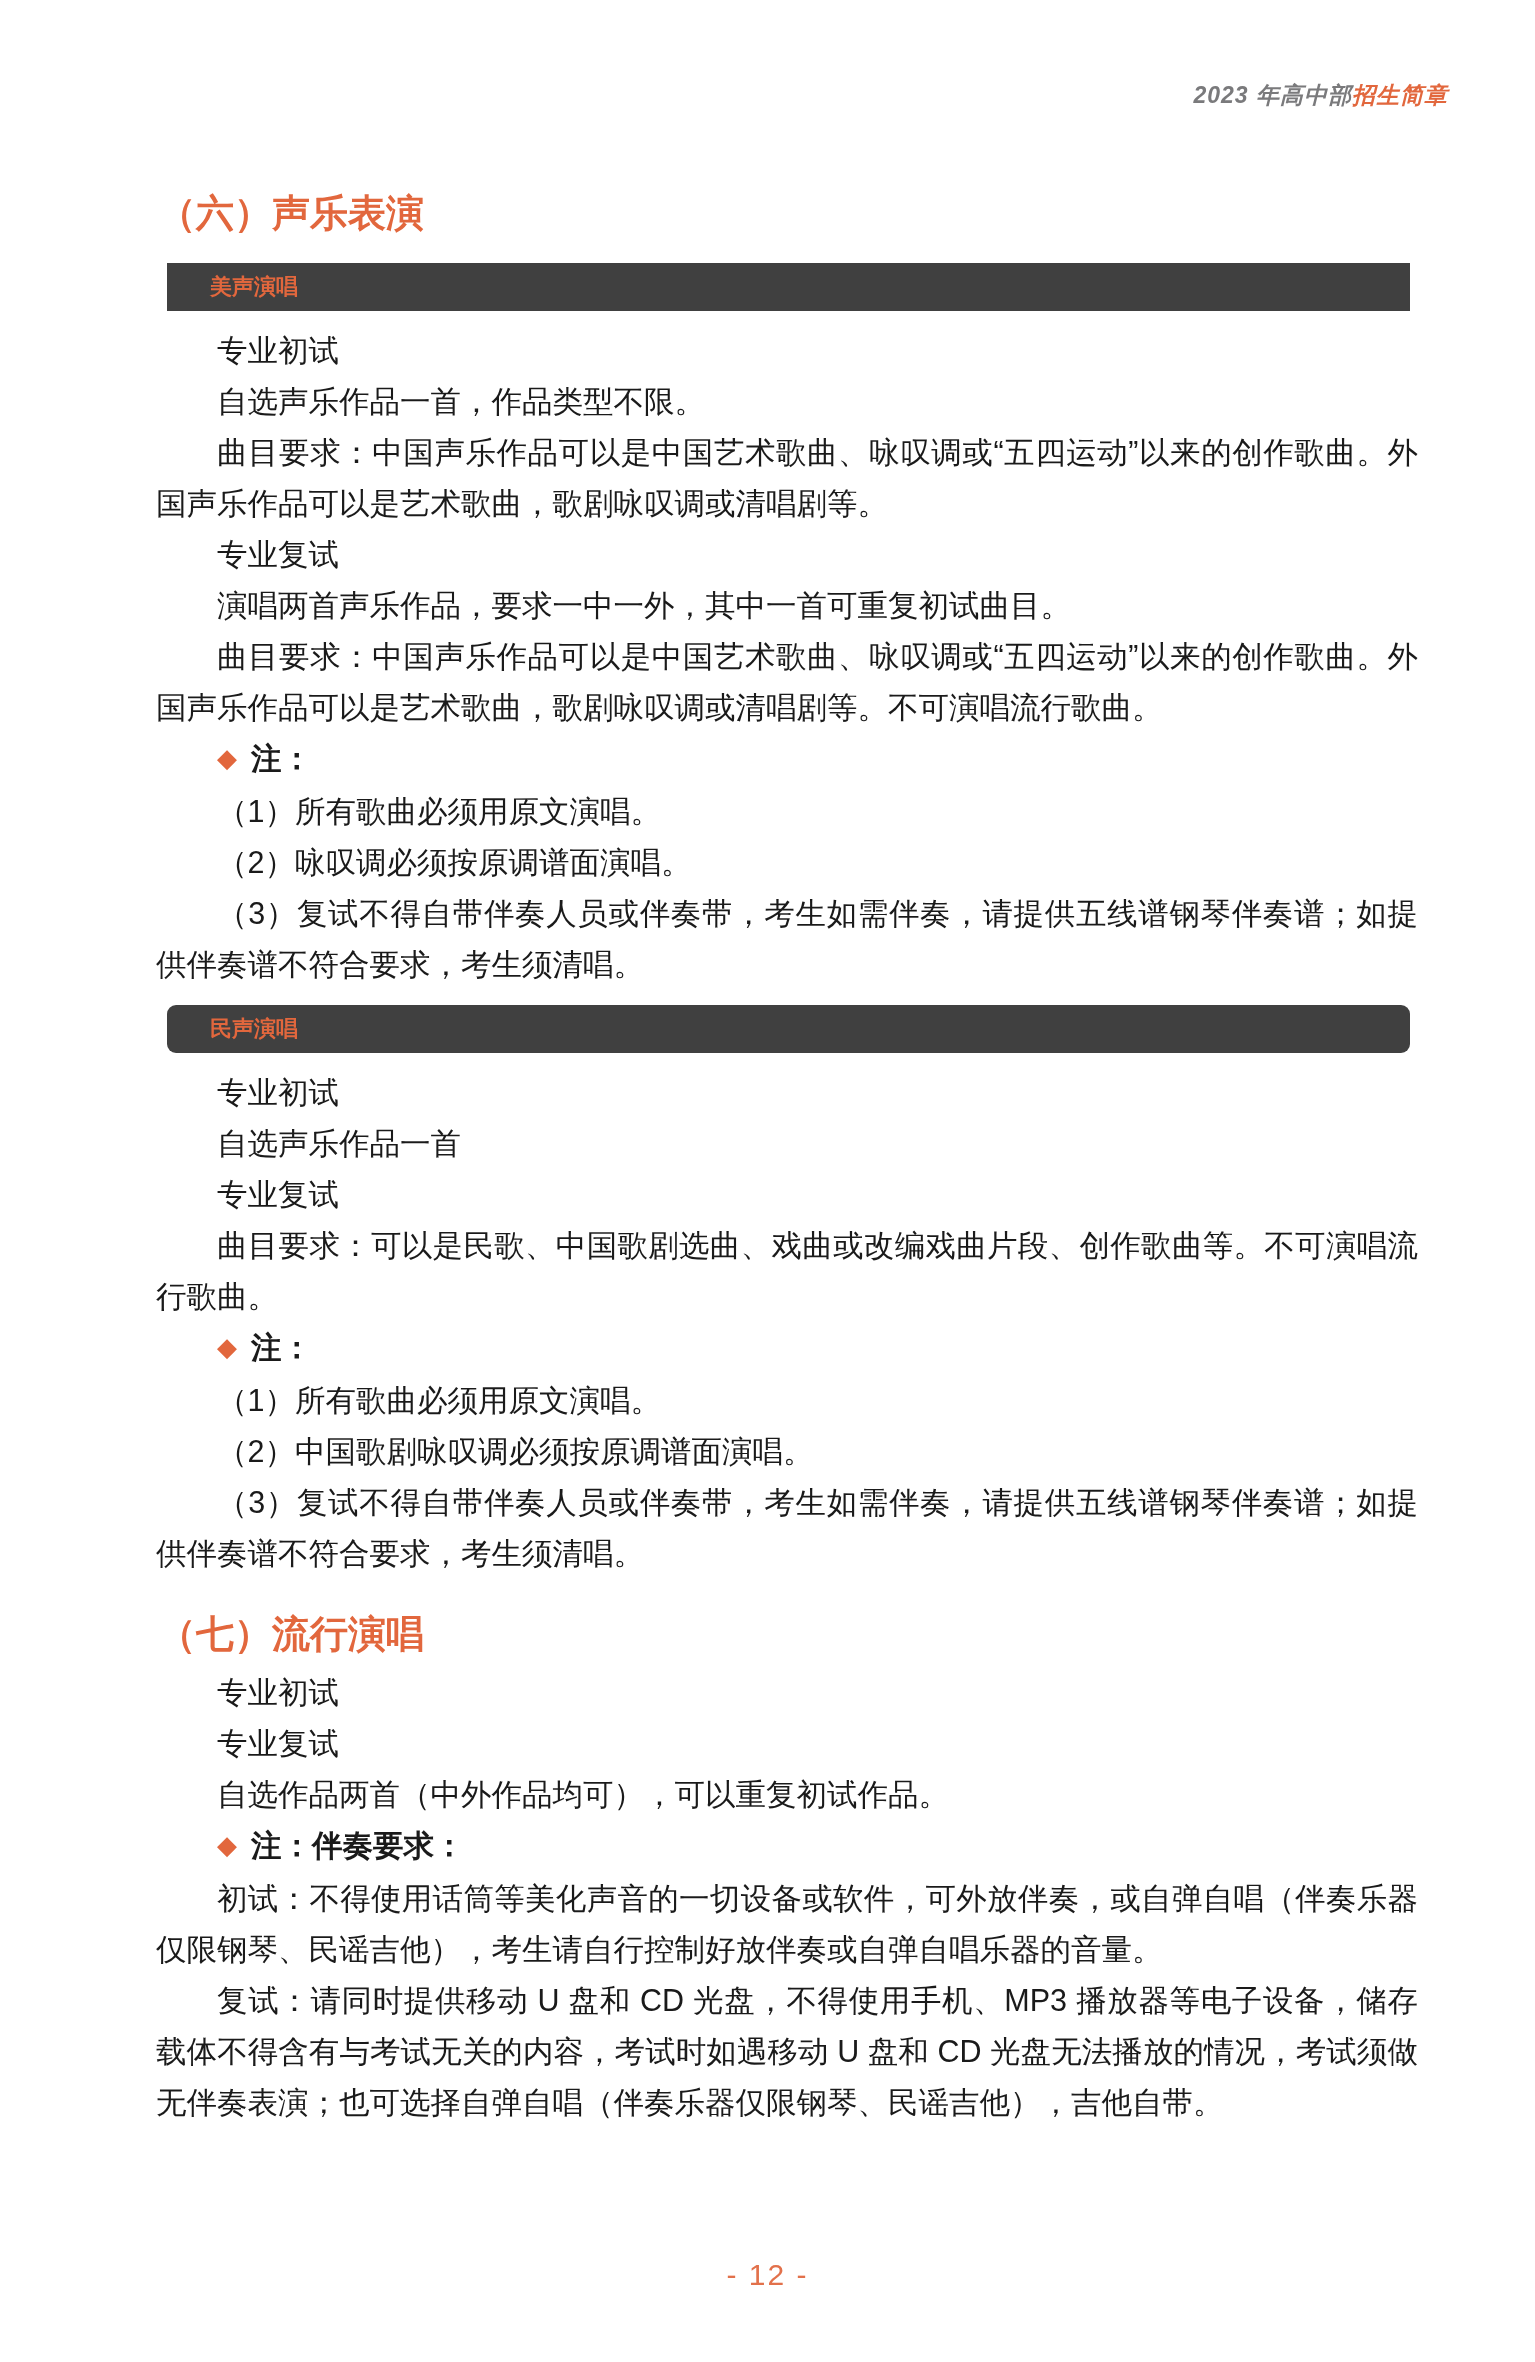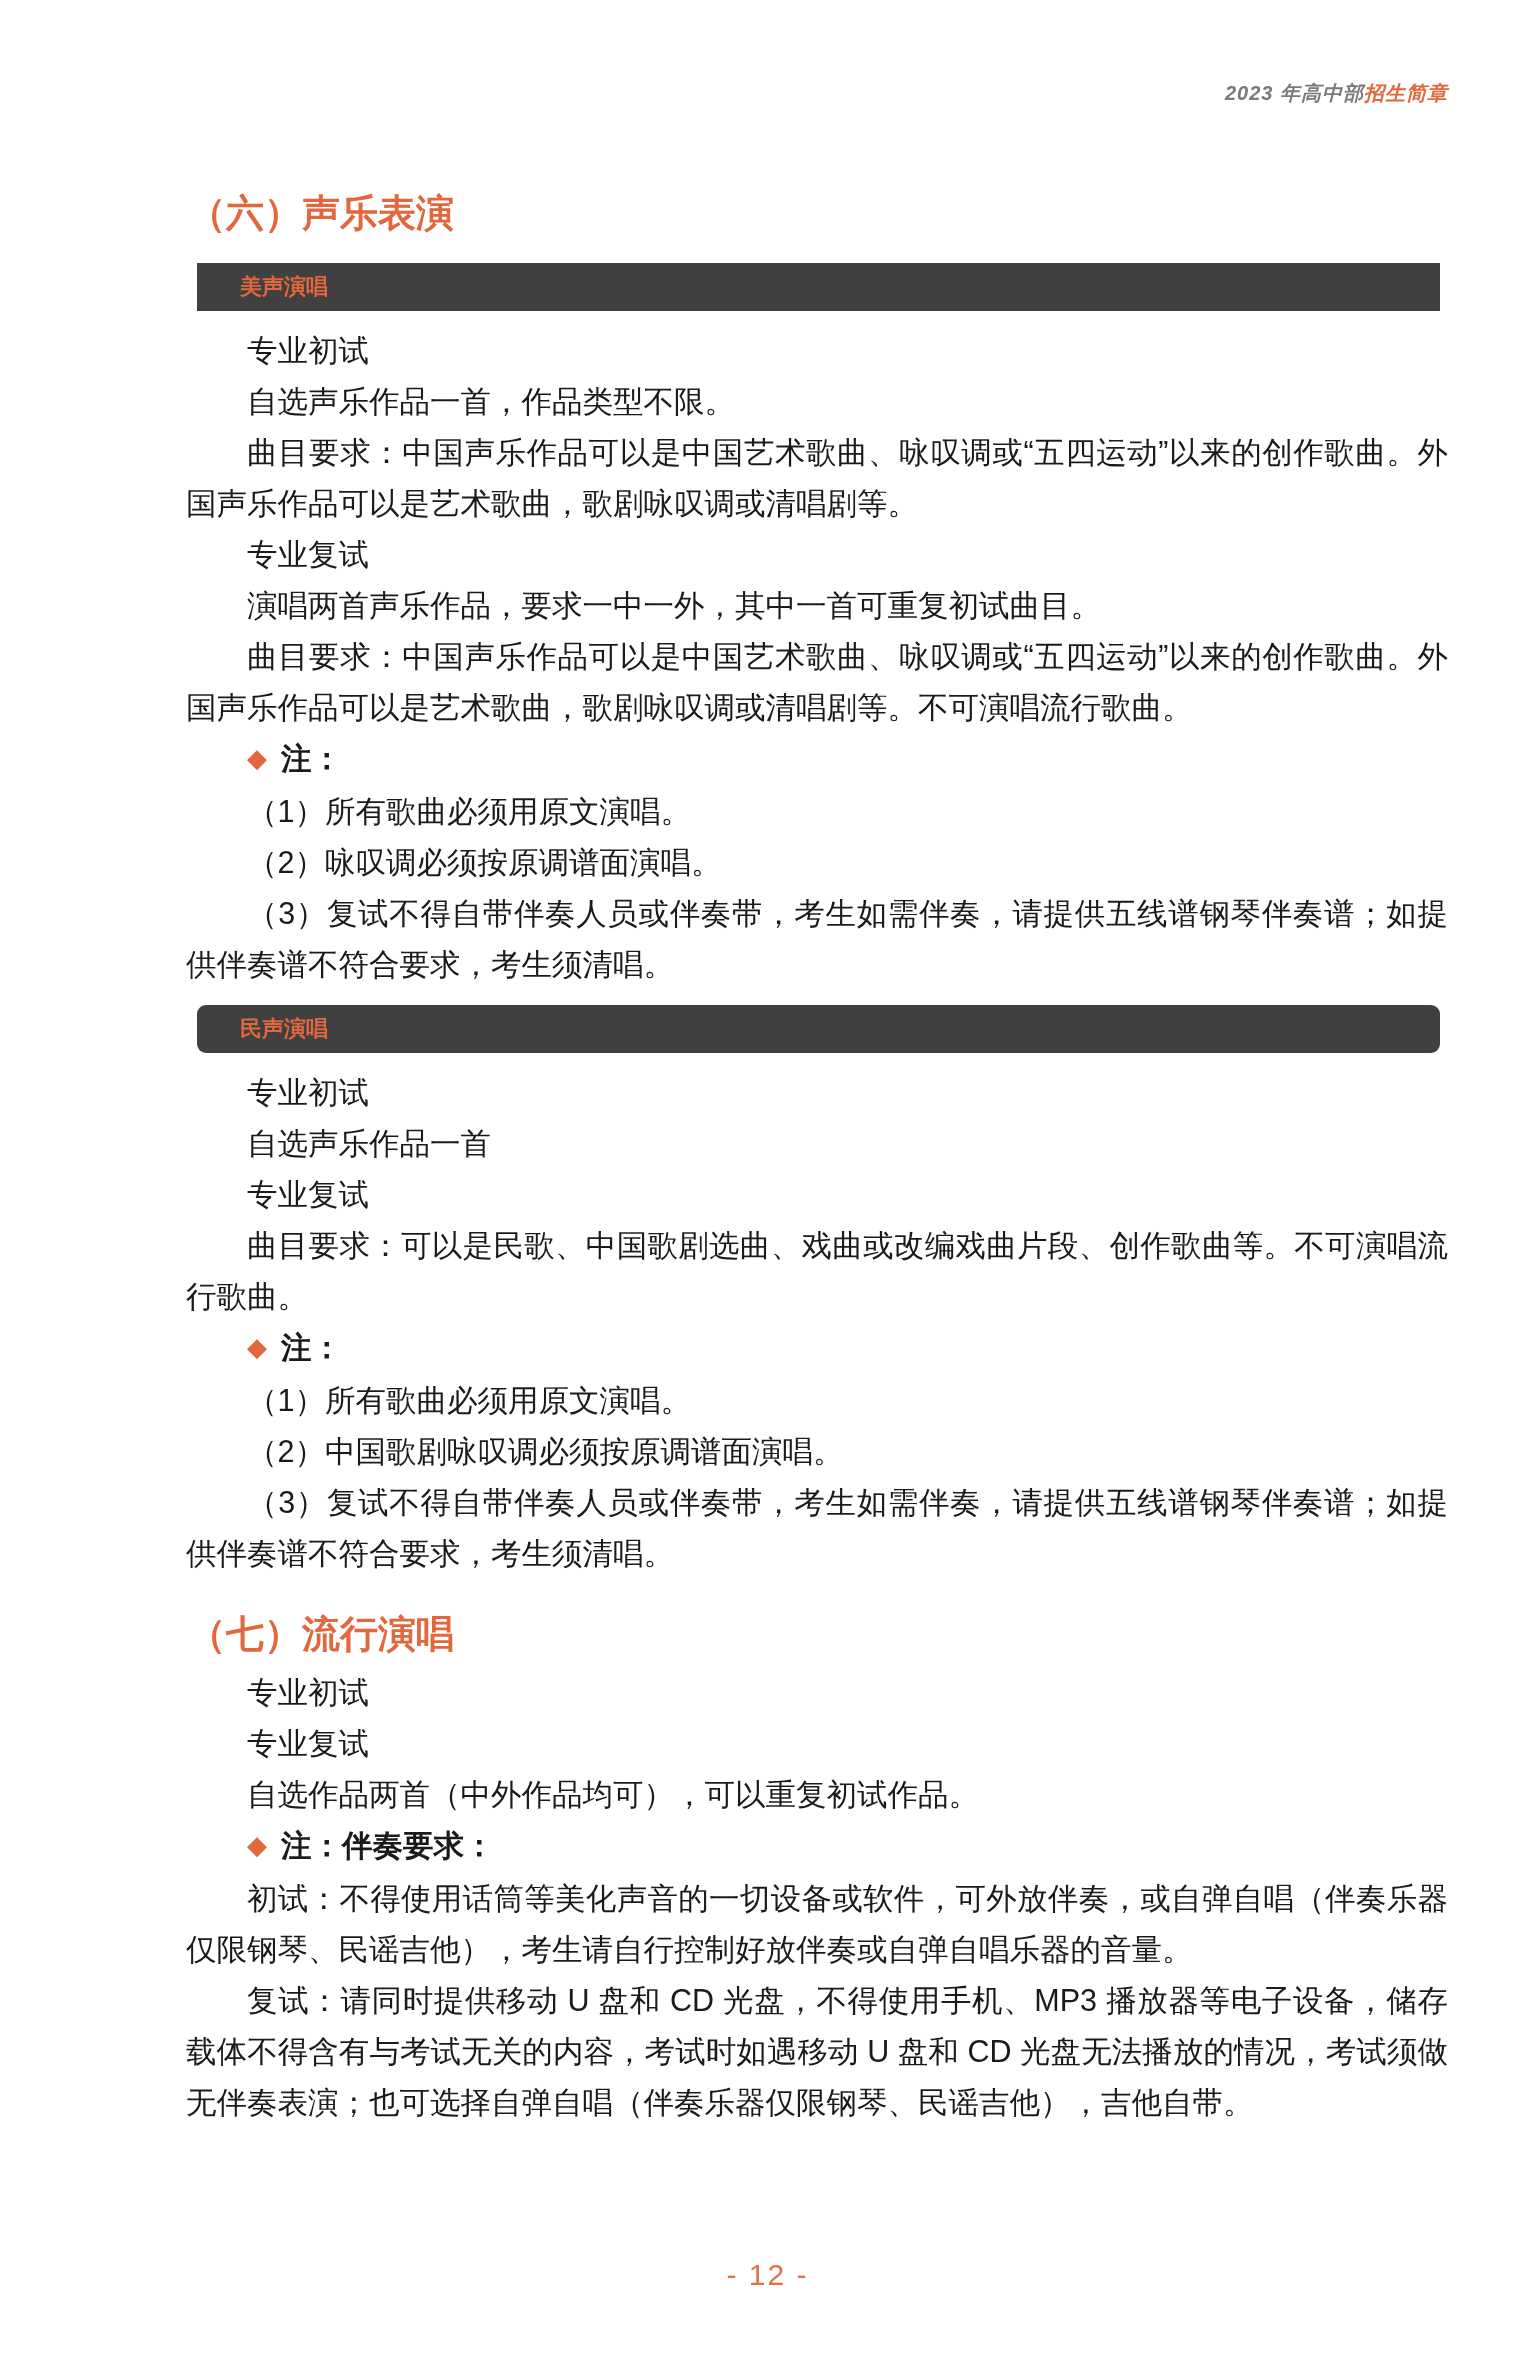--- a/index.html
+++ b/index.html
@@ -7,27 +7,27 @@
   .page {
     position:relative;
     width:1535px; height:2362px;
     background:#ffffff;
     font-family:"Liberation Sans","DejaVu Sans",sans-serif;
     color:#1a1a1a;
     overflow:hidden;
   }
   .header {
     position:absolute; top:80px; right:87px;
-    font-size:20px; font-weight:700; font-style:italic;
+    font-size:23px; font-weight:700; font-style:italic;
     letter-spacing:1px; white-space:nowrap;
   }
   .header .gray   { color:#7a7a7c; }
   .header .accent { color:#e2673d; }
 
-  .content { position:absolute; left:156px; top:0; width:1262px;margin-left:30px; }
+  .content { position:absolute; left:156px; top:0; width:1262px; }
 
   .section-title {
     font-size:38px; line-height:46px; font-weight:700;
     color:#e2673d; margin-left:2px;
   }
   .title-six   { margin-top:190px; margin-bottom:27px; }
   .title-seven { margin-top:32px;  margin-bottom:10px; }
 
   .bar {
     height:48px; line-height:48px;

